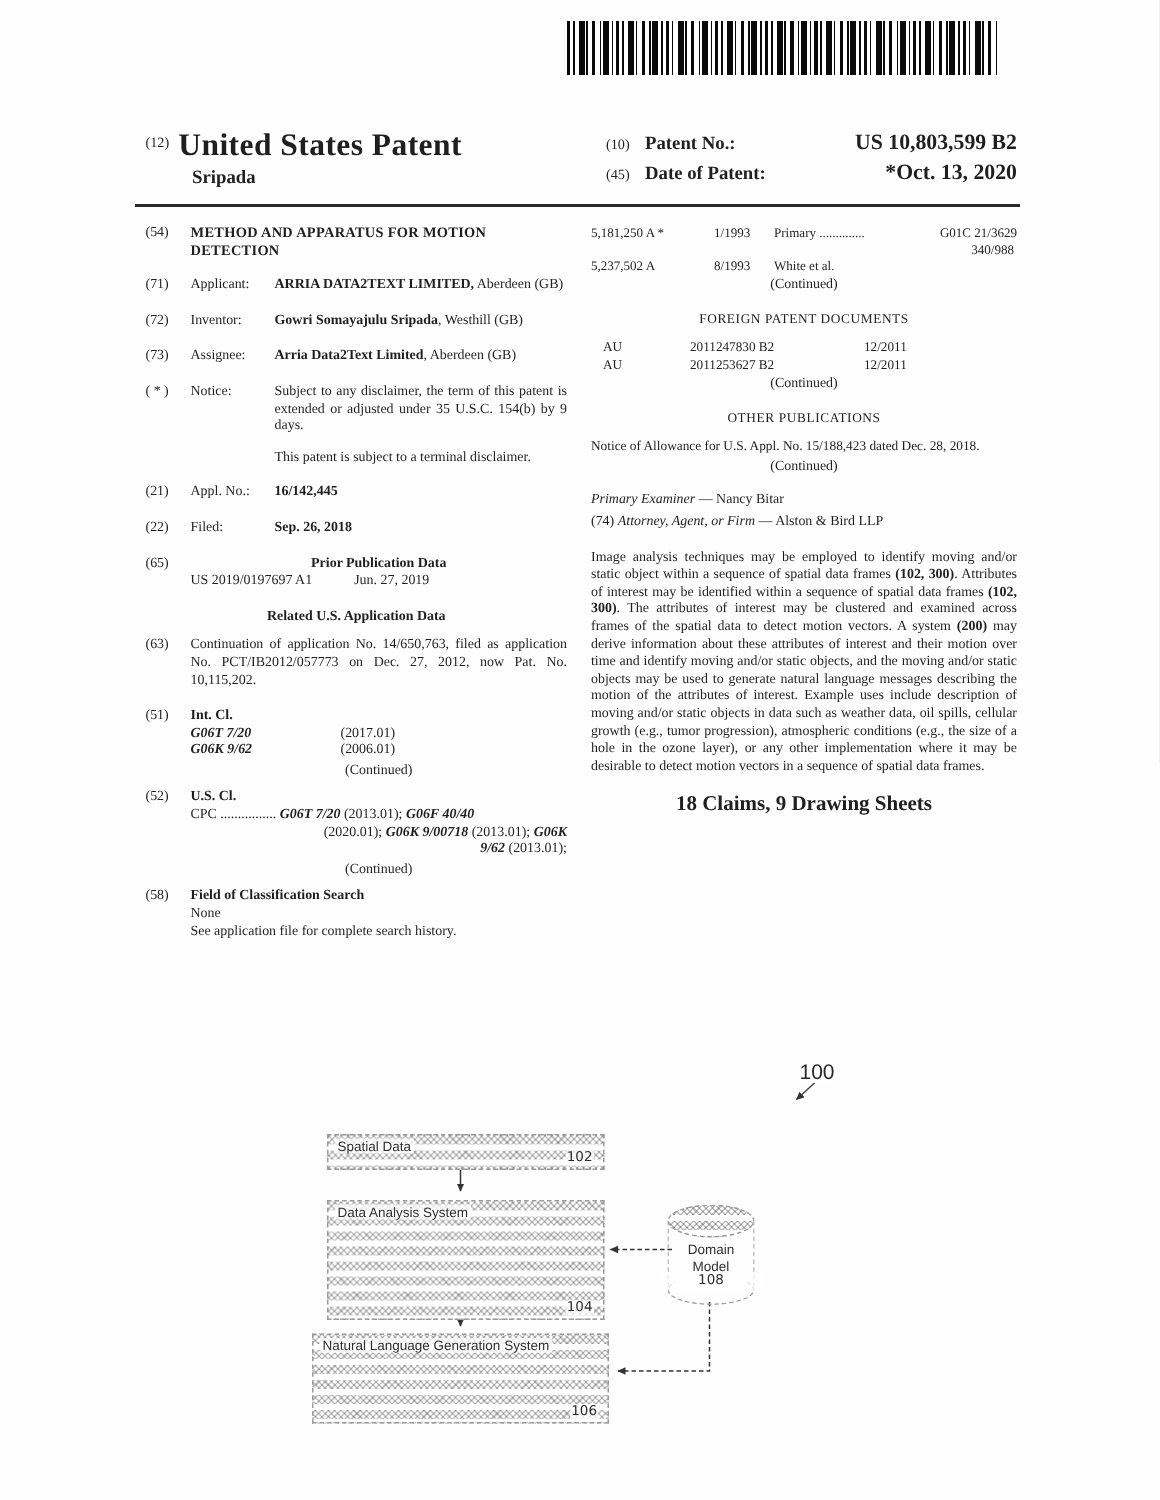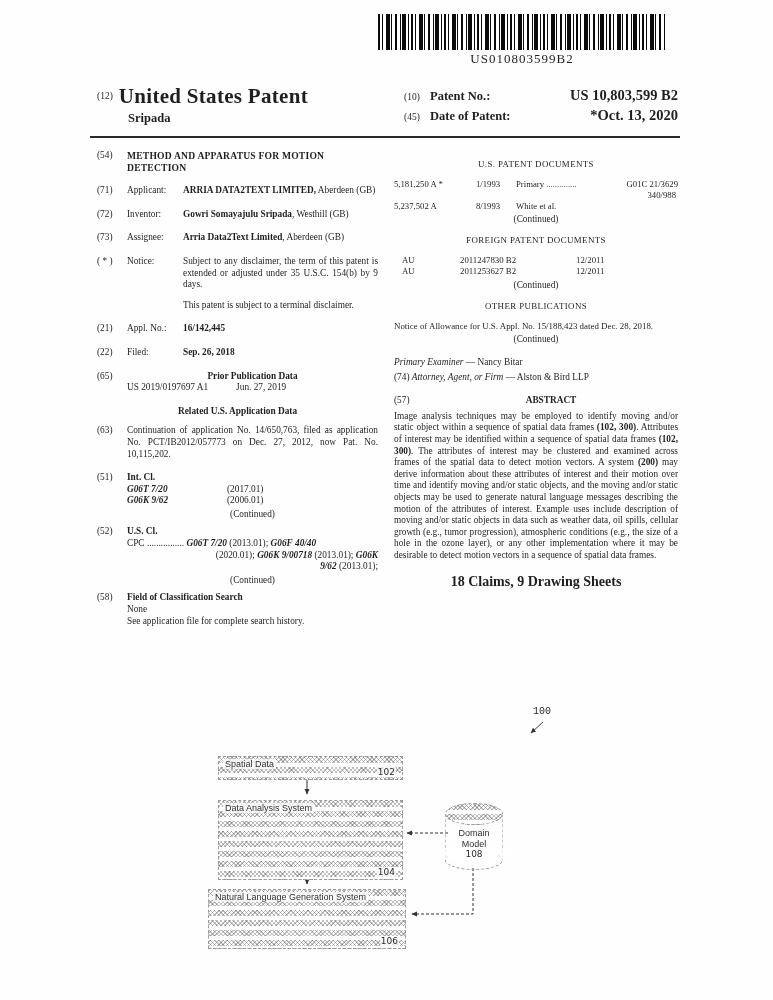--- a/index.html
+++ b/index.html
@@ -56,21 +56,21 @@
   .usrow-cont{font-size:8.7px;line-height:11px;text-align:right;padding-right:2px;}
   .forrow{display:grid;grid-template-columns:58px 116px 1fr;font-size:8.8px;line-height:11.5px;padding-left:8px;}
   .pubpara{margin:0;font-size:8.9px;line-height:11.5px;}
   .exam{margin-bottom:3px;}
   .exam-block{margin-top:11px;margin-bottom:12px;}
   .abstract{margin:2px 0 0 0;}
   .claims{text-align:center;font-weight:bold;margin-top:14px;font-size:14px;} .mb8{margin-bottom:8px;} .mb10{margin-bottom:10px;}
 
   
   .figure{position:absolute;left:90px;top:702px;width:610px;height:296px;}
-  .figref{font-family:Liberation Mono, monospace;font-size:10px;color:#2a2a2a;
+  .figref{font-family:Liberation Sans, sans-serif;font-size:14px;color:#2a2a2a;
           background:rgba(255,255,255,.7);}
   .f100{position:absolute;left:443px;top:4px;}
   .fig-svg{position:absolute;left:0;top:0;}
   .hatch{background-color:#fff;
     background-image:
       repeating-linear-gradient(180deg,rgba(255,255,255,0) 0 6px,#fff 6px 10px),
       repeating-linear-gradient(45deg,rgba(45,45,45,.30) 0 1px,rgba(0,0,0,0) 1px 3px),
       repeating-linear-gradient(135deg,rgba(45,45,45,.30) 0 1px,rgba(0,0,0,0) 1px 3px);}
   .fbox{position:absolute;border:1px dashed #9a9a9a;}
   .b-spatial{left:128px;top:54px;width:183px;height:22px;}
@@ -89,21 +89,20 @@
   .cylT{position:absolute;left:349px;top:126px;width:70px;text-align:center;
         font-family:"Liberation Sans",sans-serif;font-size:9px;line-height:10.5px;color:#2e2e2e;}
   .cylT .fref{position:static;background:rgba(255,255,255,.7);}
 </style>
 </head>
 <body>
 
 <div class="page">
 
   <div class="barcode"></div>
-  <div class="barcode-text">US010803599B2</div>
 
   <div class="hdr">
     <div class="hdr-left">
       <div class="hdr-title-row">
         <span class="numsm">(12)</span>
         <span class="hdr-title">United States Patent</span>
       </div>
       <div class="hdr-inventor">Sripada</div>
     </div>
     <div class="hdr-right">
@@ -219,21 +218,20 @@
           <div>None</div>
           <div>See application file for complete search history.</div>
         </div>
       </div>
 
     </div>
 
     <div class="col-right">
 
 
-      <div class="secthead">U.S. PATENT DOCUMENTS</div>
       <div class="usrow">
         <span>5,181,250 A *</span>
         <span>1/1993</span>
         <span>Primary ..............</span>
         <span class="uclass">G01C 21/3629</span>
       </div>
       <div class="usrow-cont">340/988</div>
       <div class="usrow">
         <span>5,237,502 A</span>
         <span>8/1993</span>
@@ -257,24 +255,20 @@
 
       <div class="secthead">OTHER PUBLICATIONS</div>
       <p class="pubpara just">Notice of Allowance for U.S. Appl. No. 15/188,423 dated Dec. 28, 2018.</p>
       <div class="cont mb8">(Continued)</div>
 
       <div class="exam-block">
         <div class="exam"><span style="font-style: italic;">Primary Examiner</span><span> — Nancy Bitar</span></div>
         <div class="exam"><span>(74) </span><span style="font-style: italic;">Attorney, Agent, or Firm</span><span> — Alston &amp; Bird LLP</span></div>
       </div>
 
-      <div class="frow" style="margin-bottom:4px">
-        <span class="gnum">(57)</span>
-        <div class="centered bold">ABSTRACT</div>
-      </div>
       <p class="abstract just"><span>Image analysis techniques may be employed to identify moving and/or static object within a sequence of spatial data frames </span><span style="font-weight: bold;">(102, 300)</span><span>. Attributes of interest may be identified within a sequence of spatial data frames </span><span style="font-weight: bold;">(102, 300)</span><span>. The attributes of interest may be clustered and examined across frames of the spatial data to detect motion vectors. A system </span><span style="font-weight: bold;">(200)</span><span> may derive information about these attributes of interest and their motion over time and identify moving and/or static objects, and the moving and/or static objects may be used to generate natural language messages describing the motion of the attributes of interest. Example uses include description of moving and/or static objects in data such as weather data, oil spills, cellular growth (e.g., tumor progression), atmospheric conditions (e.g., the size of a hole in the ozone layer), or any other implementation where it may be desirable to detect motion vectors in a sequence of spatial data frames.</span></p>
       <div class="claims">18 Claims, 9 Drawing Sheets</div>
 
     </div>
   </div>
 
   <div class="figure">
     <span class="figref f100">100</span>
 
     <svg class="fig-svg" width="610" height="296">

